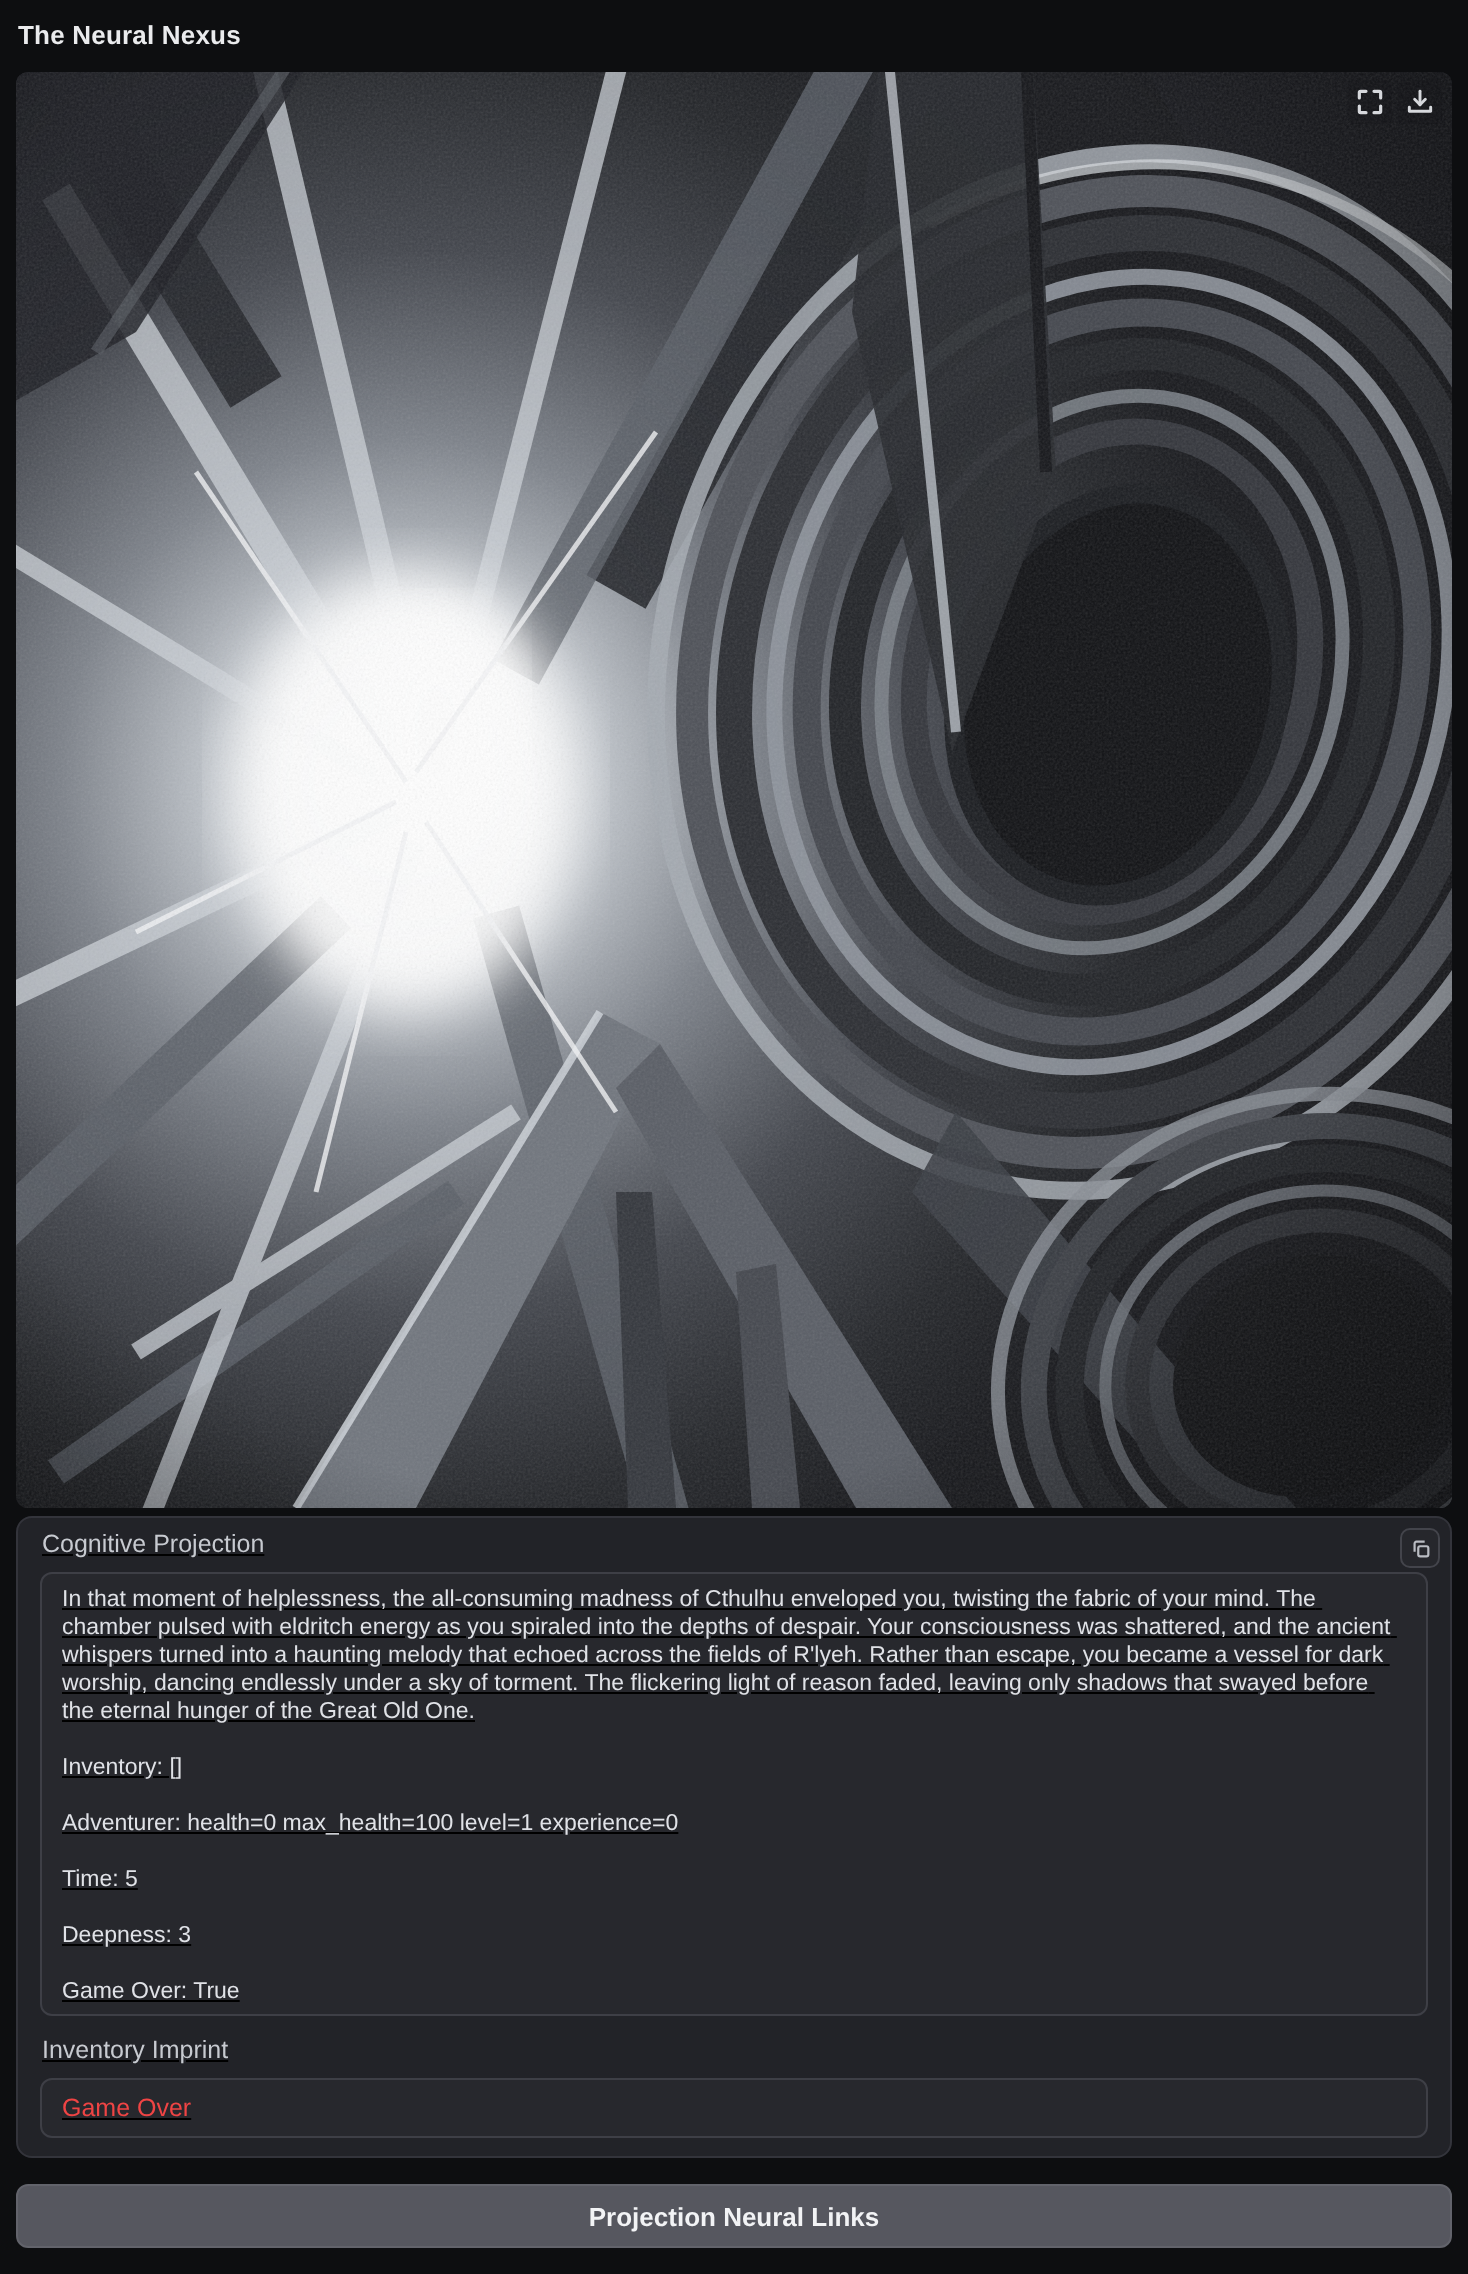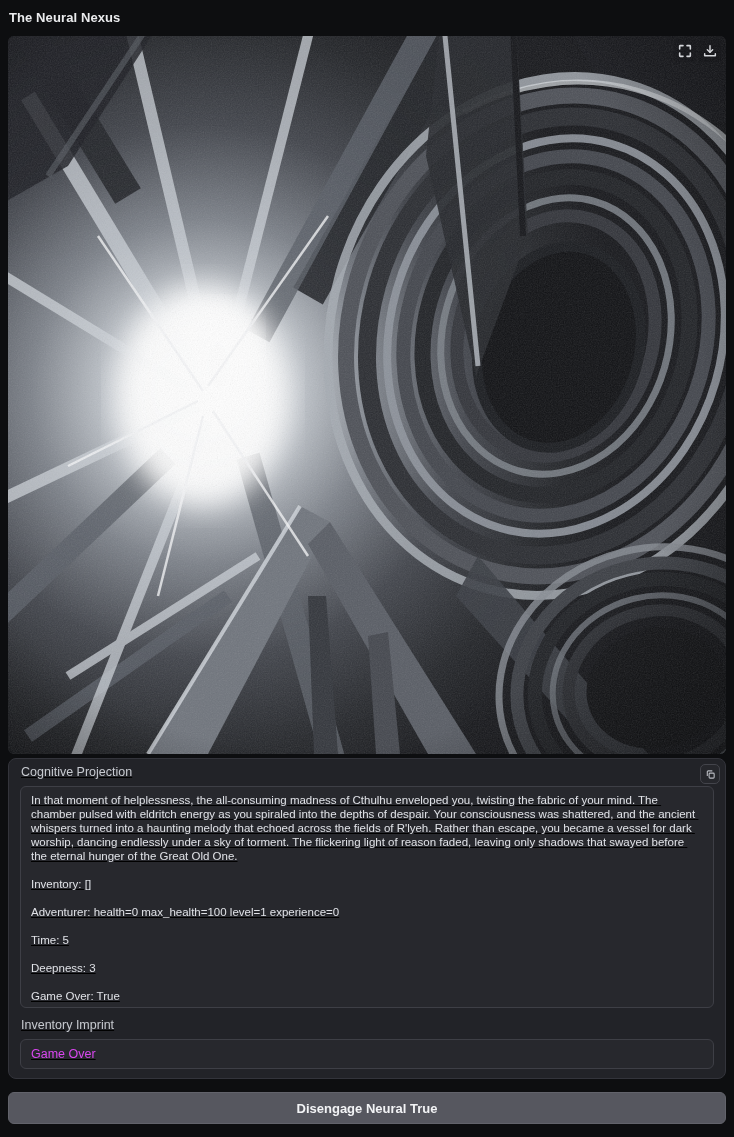--- a/index.html
+++ b/index.html
@@ -49,21 +49,21 @@
   .story-textarea {
     display:block; width:100%; height:222px;
     background:#27282d; border:1px solid #3e3f46; border-radius:6px;
     color:#e0e2e7; font-family:"Liberation Sans","DejaVu Sans",sans-serif;
     font-size:11.5px; line-height:14px; padding:6px 10px;
     resize:none; overflow:hidden; white-space:pre-wrap; outline:none;
   }
   .text-input {
     display:block; width:100%; height:30px;
     background:#27282d; border:1px solid #3e3f46; border-radius:6px;
-    color:#d946ef; font-family:inherit; font-size:12.5px; padding:0 10px; outline:none;
+    color:#ef4444; font-family:inherit; font-size:12.5px; padding:0 10px; outline:none;
   }
   
   .action-button {
     display:block; width:718px; height:32px; margin-top:13px;
     background:#56575f; border:1px solid #62636b; border-radius:6px;
     color:#f2f3f5; font-family:inherit; font-size:13px; font-weight:700;
     cursor:pointer;
   }
 </style>
 </head>
@@ -213,15 +213,15 @@
 Time: 5
 
 Deepness: 3
 
 Game Over: True</textarea>
 
     <div class="field-label second">Inventory Imprint</div>
     <input class="text-input" type="text" value="Game Over" style="">
   </div>
 
-  <button class="action-button">Disengage Neural True</button>
+  <button class="action-button">Projection Neural Links</button>
 
 </div>
 
 </body></html>

